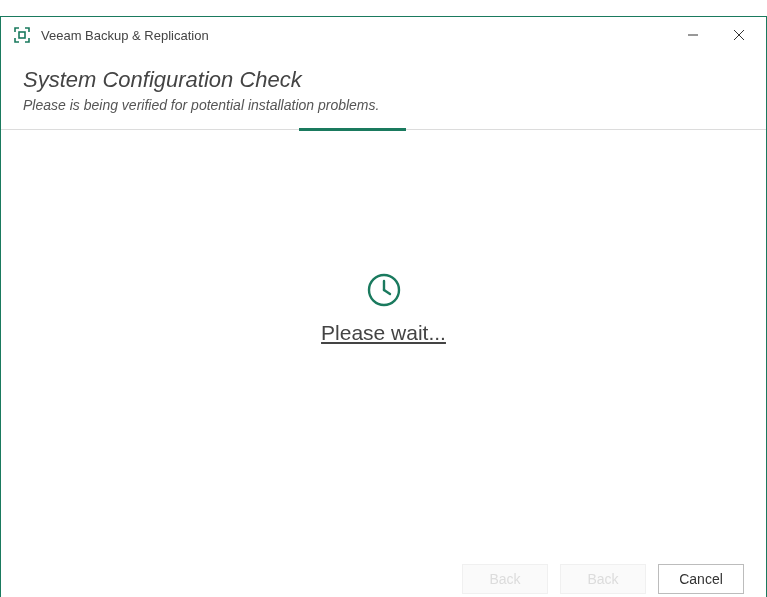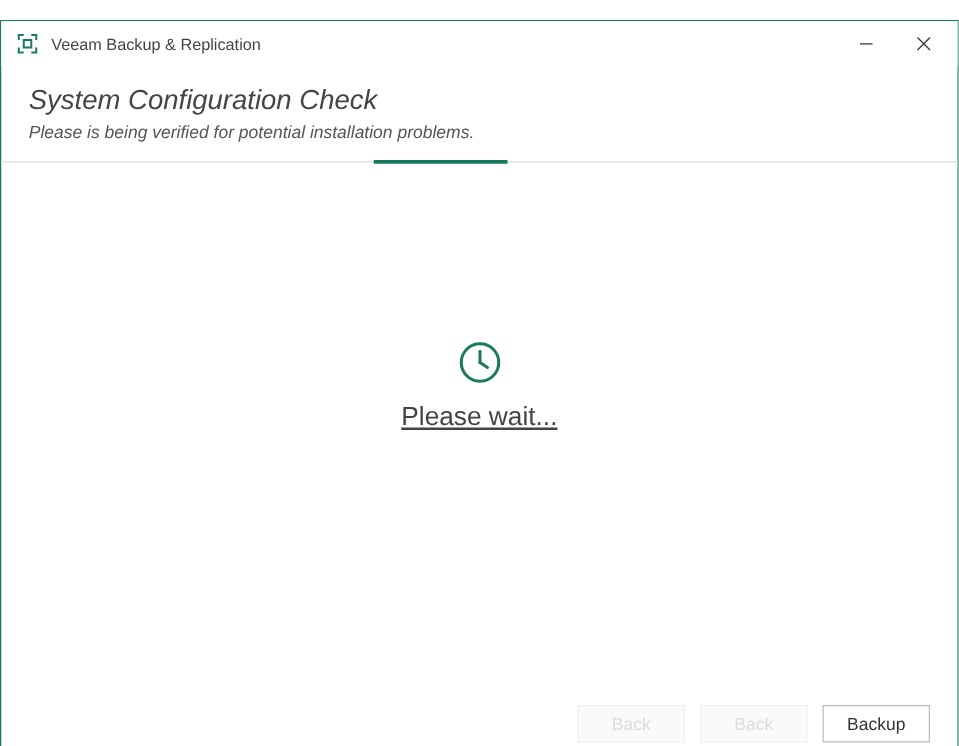--- a/index.html
+++ b/index.html
@@ -168,16 +168,16 @@
         <line x1="19" y1="19" x2="19" y2="10" stroke="#1a7a5e" stroke-width="2.4" stroke-linecap="round"></line>
         <line x1="19" y1="19" x2="25" y2="23" stroke="#1a7a5e" stroke-width="2.4" stroke-linecap="round"></line>
       </svg>
     </div>
     <div class="wait-title">Please wait...</div>
   </div>
 
   <div class="footer">
     <div class="btn disabled">Back</div>
     <div class="btn disabled">Back</div>
-    <div class="btn">Backup</div>
+    <div class="btn">Cancel</div>
   </div>
 
 </div>
 
 </body></html>

